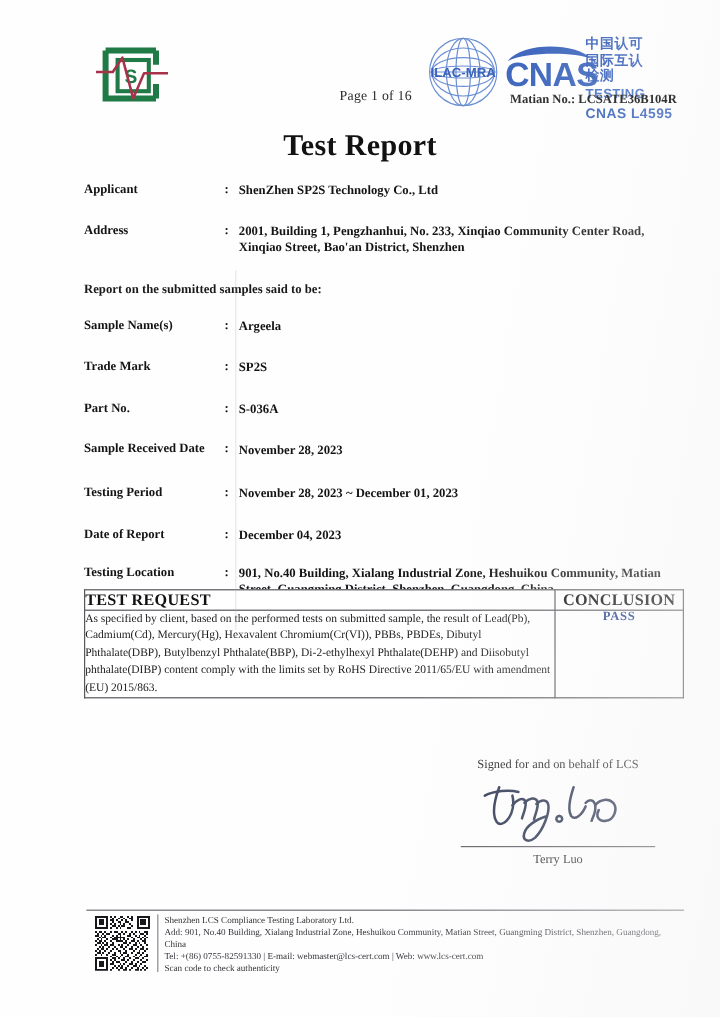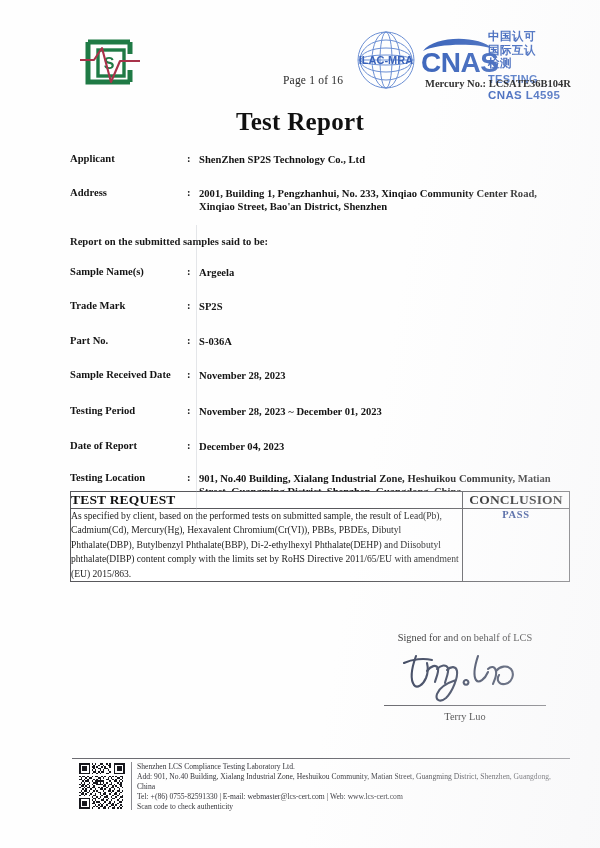--- a/index.html
+++ b/index.html
@@ -304,21 +304,21 @@
         <line x1="3" y1="31" x2="59" y2="31"></line>
       </g>
       <text x="31" y="35" font-family="Liberation Sans, sans-serif" font-size="11" font-weight="bold" fill="#3a63bb" text-anchor="middle">ILAC-MRA</text>
     </svg>
     <svg class="cnas-swoosh" viewBox="0 0 74 22">
       <path d="M2 18 C14 2, 58 2, 72 16 C58 10, 16 10, 2 18 Z" fill="#4169bd"></path>
     </svg>
     <div class="cnas-word">CNAS</div>
     <div class="cnas-cn">中国认可<br>国际互认<br>检测</div>
     <div class="cnas-testing">TESTING</div>
-    <div class="report-no">Mercury No.: LCSATE36B104R</div>
+    <div class="report-no">Matian No.: LCSATE36B104R</div>
     <div class="cnas-code">CNAS L4595</div>
   </div>
 
   <div class="doc-title">Test Report</div>
 
   <div class="info">
 
     <div class="row r-applicant">
       <div class="lbl">Applicant</div>
       <div class="col">:</div>

